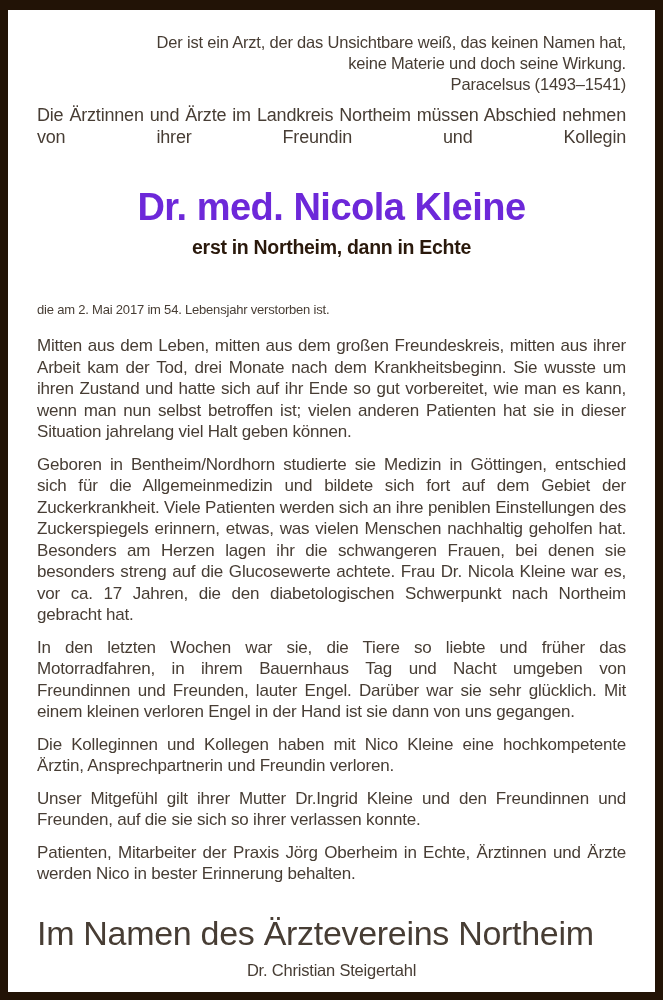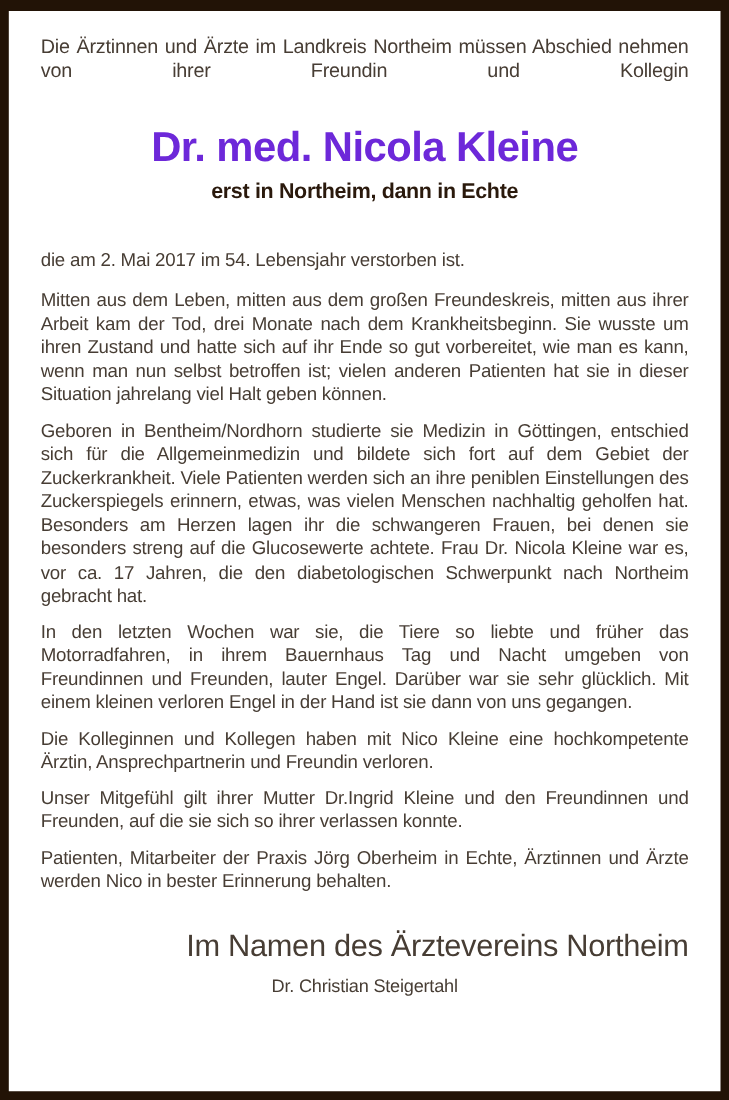--- a/index.html
+++ b/index.html
@@ -52,53 +52,58 @@
   .subtitle {
     text-align: center;
     font-size: 19.5px;
     font-weight: bold;
     color: #2a190c;
     letter-spacing: -0.3px;
     line-height: 23px;
     margin: 0 0 40px 0;
   }
   .death-line {
-    font-size: 17px;
+    font-size: 13px;
     line-height: 21.5px;
     letter-spacing: -0.2px;
     margin: 0 0 15px 0;
   }
   .body-par {
     text-align: justify;
     font-size: 17px;
     line-height: 21.5px;
     letter-spacing: -0.2px;
     margin: 0 0 11px 0;
   }
   .closing {
-    text-align: right;
-    font-size: 28px;
+    text-align: left;
+    font-size: 34px;
     letter-spacing: -0.3px;
     color: #473d34;
     margin: 33px 0 13px 0;
     line-height: 30px;
   }
   .signature {
     text-align: center;
     font-size: 16.5px;
     letter-spacing: -0.2px;
     margin: 0;
   }
 </style>
 </head>
 <body>
 
 <div class="frame">
   <div class="content">
 
+    <div class="epigraph">
+      <div>Der ist ein Arzt, der das Unsichtbare weiß, das keinen Namen hat,</div>
+      <div>keine Materie und doch seine Wirkung.</div>
+      <div>Paracelsus (1493–1541)</div>
+    </div>
 
     <p class="intro">Die Ärztinnen und Ärzte im Landkreis Northeim müssen Abschied nehmen von ihrer Freundin und Kollegin</p>
 
     <h1 class="deceased-name">Dr. med. Nicola Kleine</h1>
 
     <div class="subtitle">
       <div>erst in Northeim, dann in Echte</div>
     </div>
 
     <p class="death-line">die am 2. Mai 2017 im 54. Lebensjahr verstorben ist.</p>

